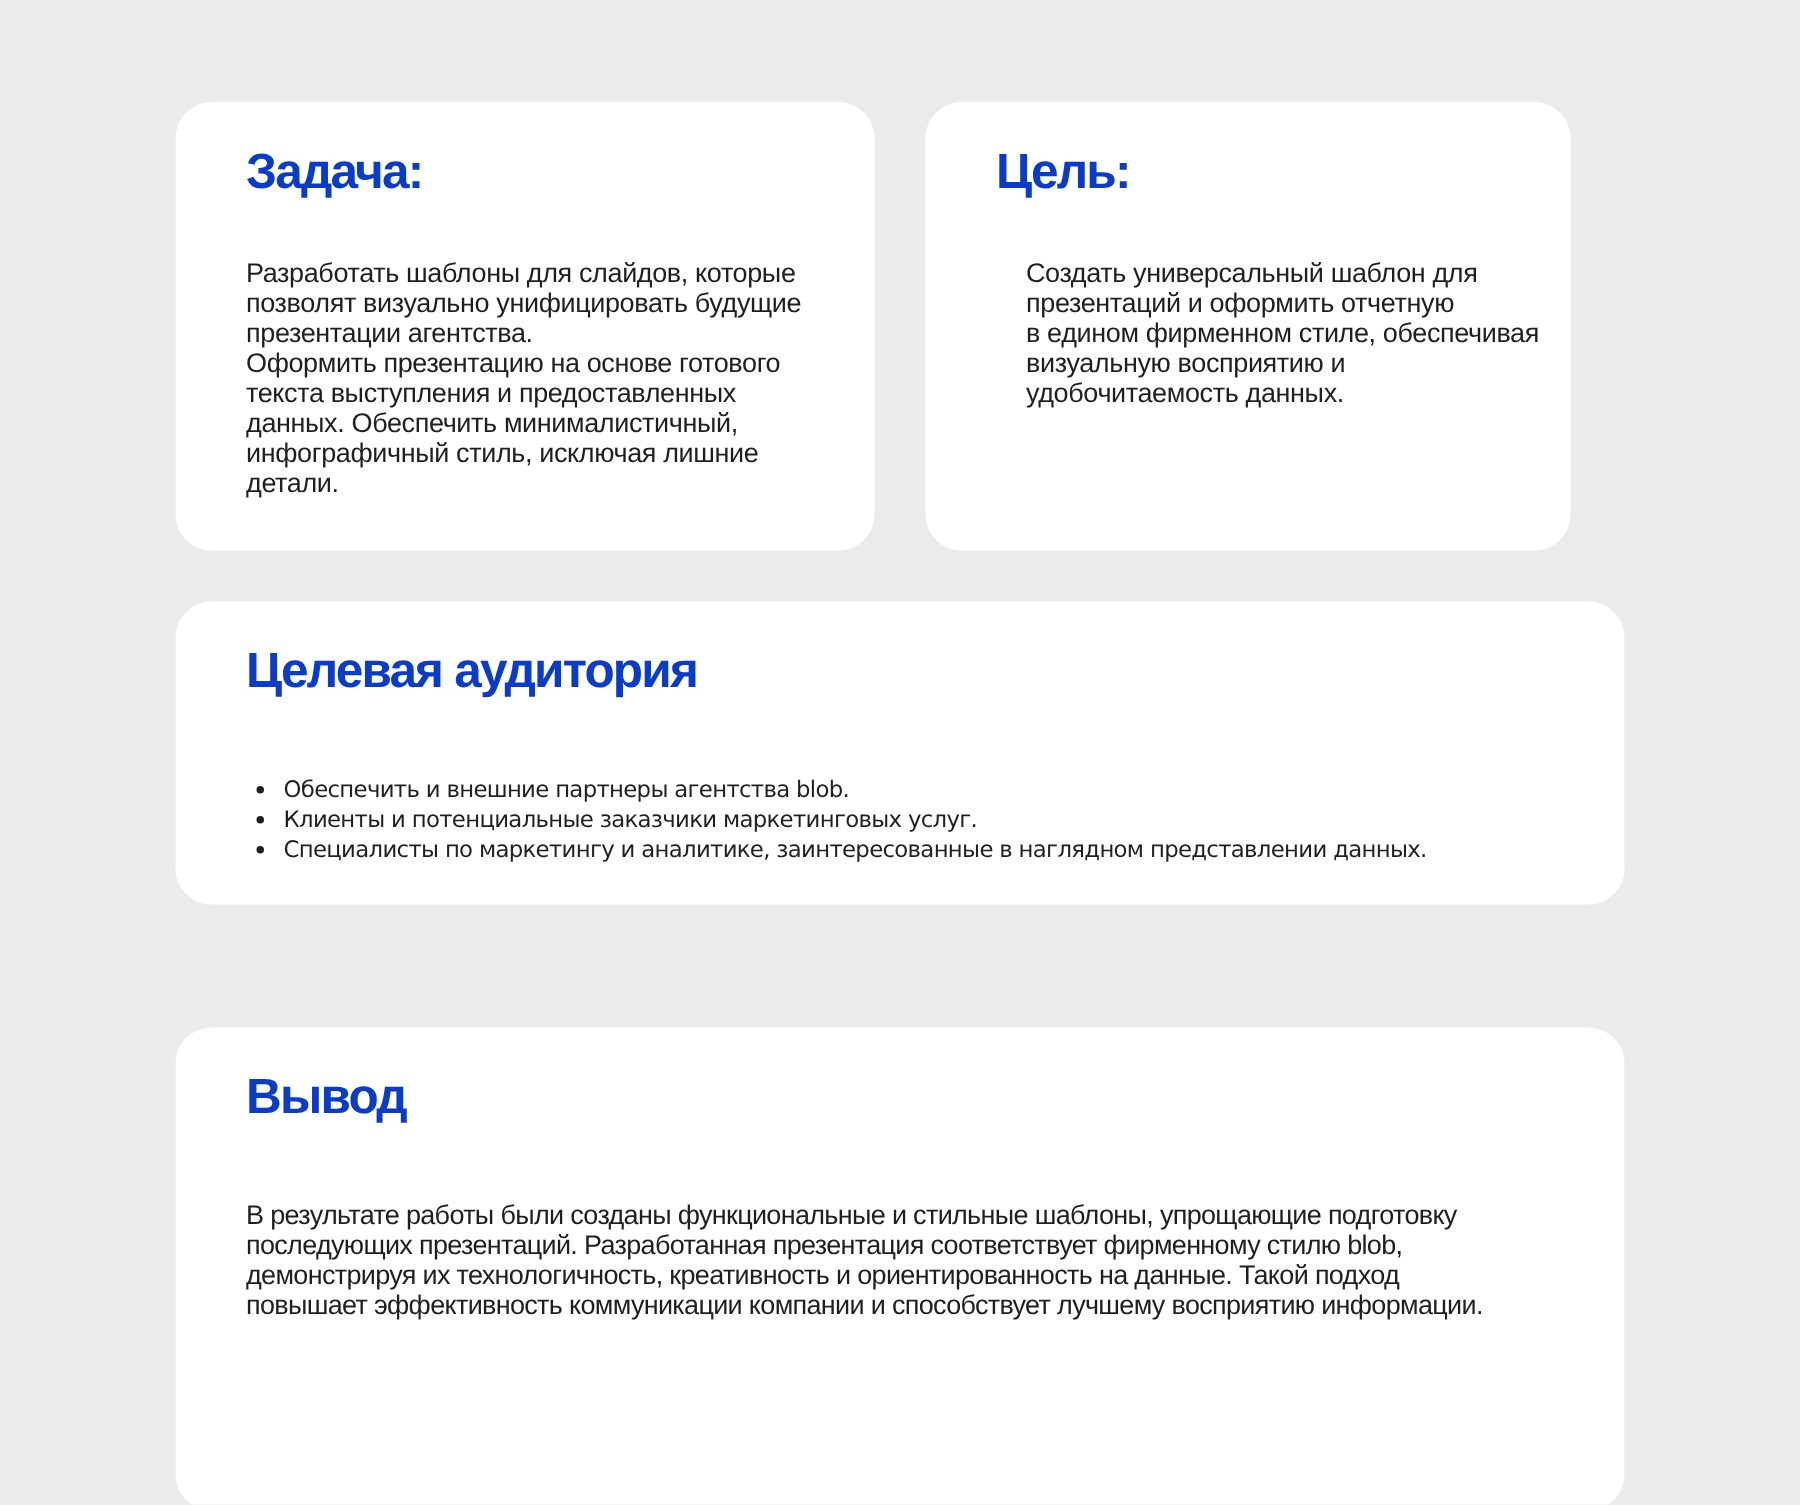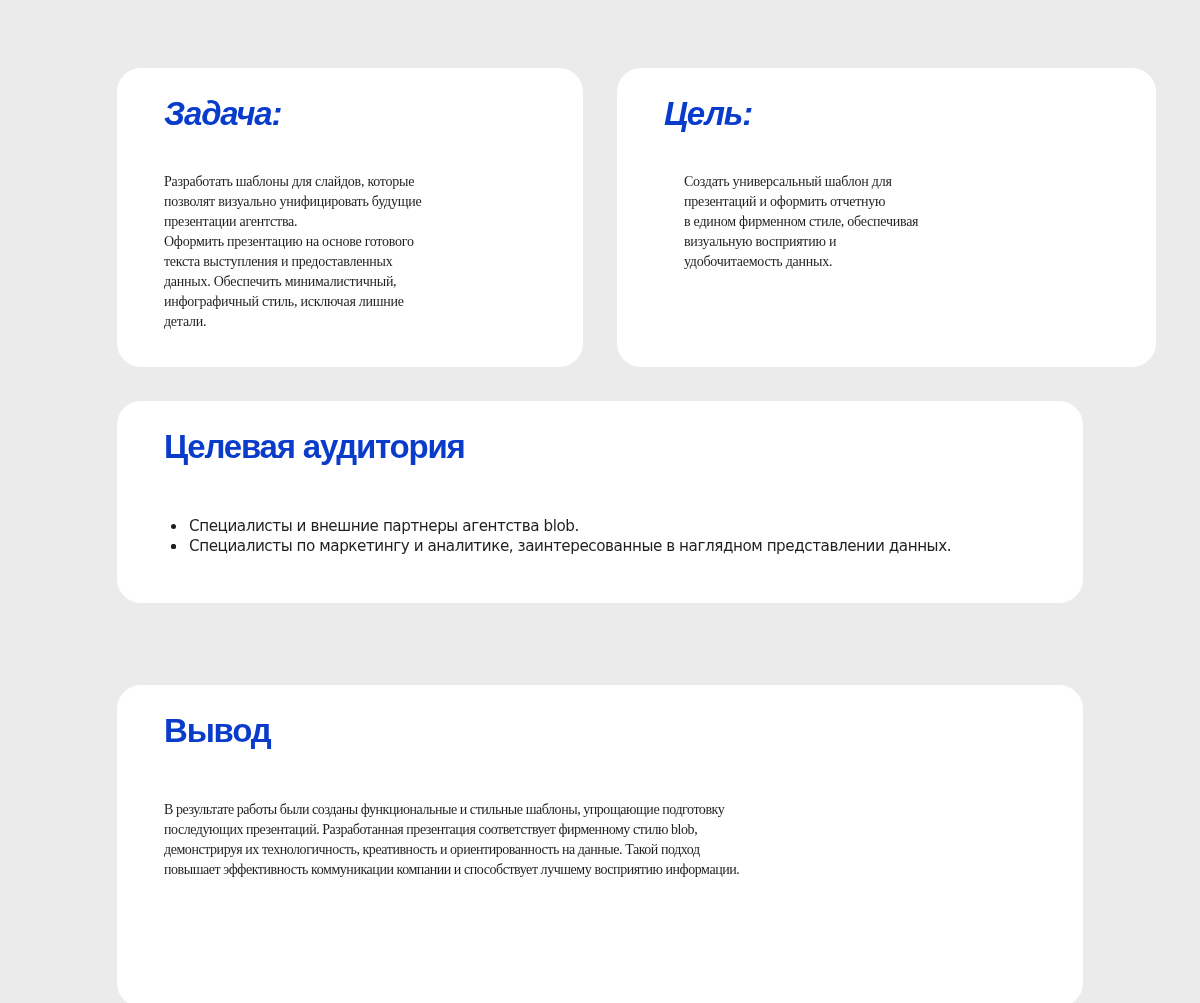--- a/index.html
+++ b/index.html
@@ -29,31 +29,31 @@
       font-weight: 700;
       font-size: 33px;
       letter-spacing: -1.2px;
       line-height: 40px;
     }
     .card .body-text {
       position: absolute;
       left: 47px;
       margin: 0;
       color: #1f1f1f;
-      font-family: Liberation Serif, serif;
-      font-size: 14px;
+      font-family: Liberation Sans, sans-serif;
+      font-size: 18px;
       line-height: 20px;
       letter-spacing: 0px;
     }
     #card-task { left: 117px; top: 68px; width: 466px; height: 299px; }
-    #card-goal { left: 617px; top: 68px; width: 539px; height: 299px; }
+    #card-goal { left: 617px; top: 68px; width: 430px; height: 299px; }
     #card-audience { left: 117px; top: 401px; width: 966px; height: 202px; }
     #card-conclusion { left: 117px; top: 685px; width: 966px; height: 322px; }
 
-    #card-task h2, #card-goal h2 { top: 94px; top: 26px; font-style: italic; }
+    #card-task h2, #card-goal h2 { top: 94px; top: 26px; }
     #card-task .body-text, #card-goal .body-text { top: 104px; width: 400px; }
     #card-audience h2, #card-conclusion h2 { top: 26px; }
 
     .bullets {
       position: absolute;
       left: 47px;
       top: 115px;
       margin: 0;
       padding: 0;
       list-style: none;
@@ -110,24 +110,25 @@
     <span class="line">визуальную восприятию и</span>
     <span class="line">удобочитаемость данных.</span>
   </p>
 </section>
 
 <section class="card" id="card-audience">
   <h2>Целевая аудитория</h2>
   <ul class="bullets">
     <li>
       <span class="dot"></span>
-      <span>Специалисты и внешние партнеры агентства blob.</span>
+      <span>Обеспечить и внешние партнеры агентства blob.</span>
     </li>
     <li>
       <span class="dot"></span>
+      <span>Клиенты и потенциальные заказчики маркетинговых услуг.</span>
     </li>
     <li>
       <span class="dot"></span>
       <span>Специалисты по маркетингу и аналитике, заинтересованные в наглядном представлении данных.</span>
     </li>
   </ul>
 </section>
 
 <section class="card" id="card-conclusion">
   <h2>Вывод</h2>

